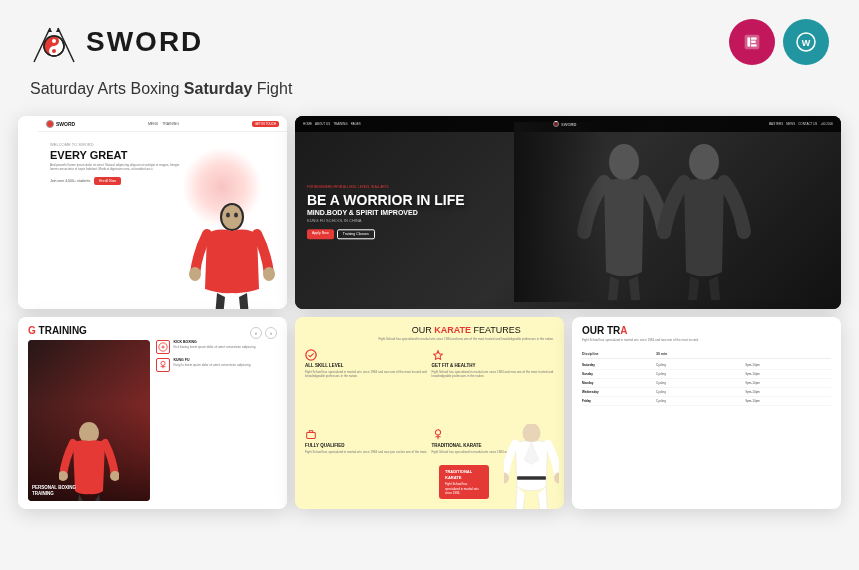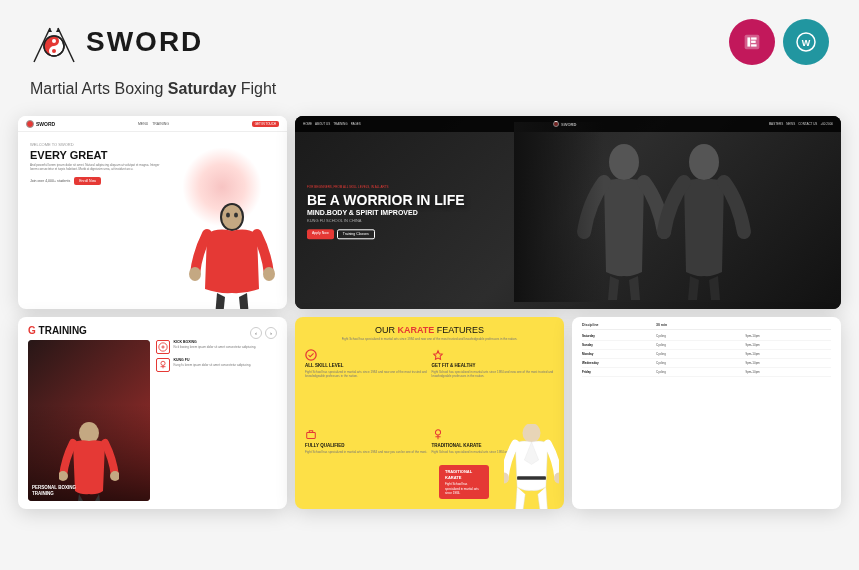--- a/index.html
+++ b/index.html
@@ -444,24 +444,25 @@
       border-radius: 50%;
       display: flex;
       align-items: center;
       justify-content: center;
       font-size: 6px;
       color: #555;
     }
 
     
     .panel-4 {
-      background: #fde047;
+      background: #fef9c3;
       display: flex;
       flex-direction: column;
       position: relative;
+      align-items: flex-end;
     }
 
     .panel-4-header {
       text-align: center;
       padding: 8px 10px 4px;
     }
 
     .panel-4-heading {
       font-size: 9px;
       font-weight: 400;
@@ -594,20 +595,21 @@
       grid-template-columns: 1fr 1fr 1fr;
       grid-template-rows: 1fr 1fr;
       gap: 0;
       padding: 0 14px 14px 14px;
       height: 415px;
     }
 
     .panel-top-left {
       grid-column: 1;
       grid-row: 1;
+      padding-left: 20px;
     }
 
     .panel-top-right {
       grid-column: 2 / 4;
       grid-row: 1;
     }
 
     .panel-bottom-left {
       grid-column: 1;
       grid-row: 2;
@@ -670,21 +672,21 @@
     <div class="badge badge-wp">
       <svg width="24" height="24" viewBox="0 0 24 24">
           <circle cx="12" cy="12" r="9" fill="none" stroke="white" stroke-width="1.5"></circle>
           <text x="12" y="16" text-anchor="middle" fill="white" font-size="9" font-weight="900">W</text>
         </svg>
     </div>
   </div>
 </div>
 
 <div class="subtitle">
-  <span>Martial Arts Boxing </span><strong>Saturday</strong><span> Fight</span>
+  <span>Saturday Arts Boxing </span><strong>Saturday</strong><span> Fight</span>
 </div>
 
 <div class="main-grid">
 
   <div class="preview-panel panel-top-left panel-1">
 
     <div class="panel-1-navbar">
       <div class="panel-1-nav-logo">
         <div class="panel-1-nav-logo-circle"></div>
         <span class="panel-1-nav-logo-text">SWORD</span>
@@ -930,20 +932,26 @@
       </svg>
     </div>
 
     <div class="panel-4-featured-box">
       <div style="font-size:4px;font-weight:900;">TRADITIONAL KARATE</div>
       <div style="font-size:3px;margin-top:2px;font-weight:400;">Fight School has specialized in martial arts since 1984.</div>
     </div>
   </div>
 
   <div class="preview-panel panel-bottom-right panel-5">
+    <div class="panel-5-header">
+      <div class="panel-5-heading">
+        OUR TR<span style="color:#e53935;">A</span>
+      </div>
+      <div style="font-size:3px;color:#777;margin-top:2px;">Fight School has specialized in martial arts since 1984 and now one of the most trusted.</div>
+    </div>
     <div class="panel-5-table">
       <div class="panel-5-table-header">
         <span class="panel-5-col-header">Discipline</span>
         <span class="panel-5-col-header">30 min</span>
         <span class="panel-5-col-header"></span>
       </div>
       <div class="panel-5-row">
         <span class="panel-5-cell-day">Saturday</span>
         <span class="panel-5-cell">Cycling</span>
         <span class="panel-5-cell">9pm-10pm</span>

